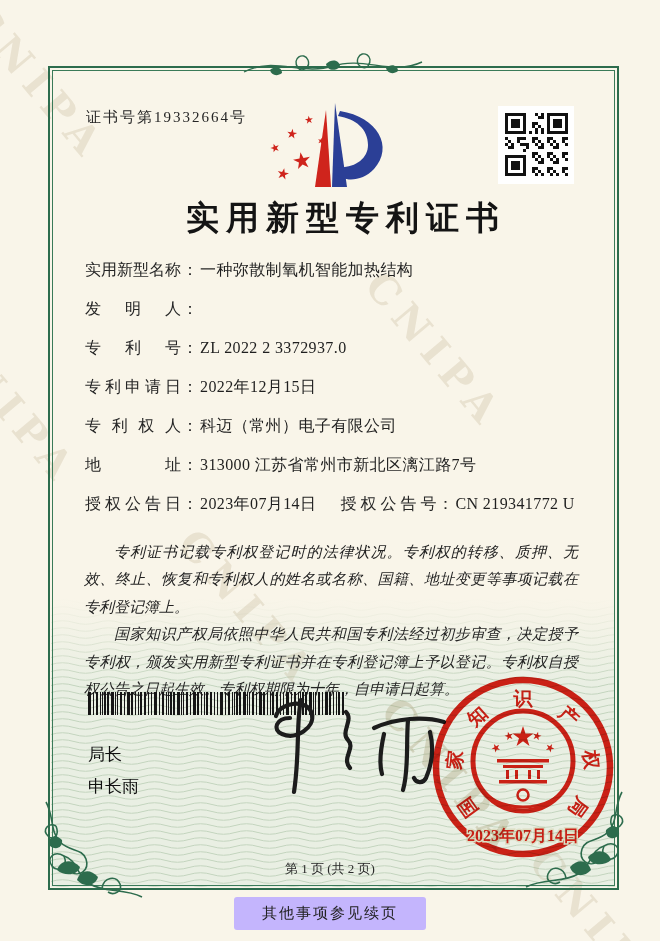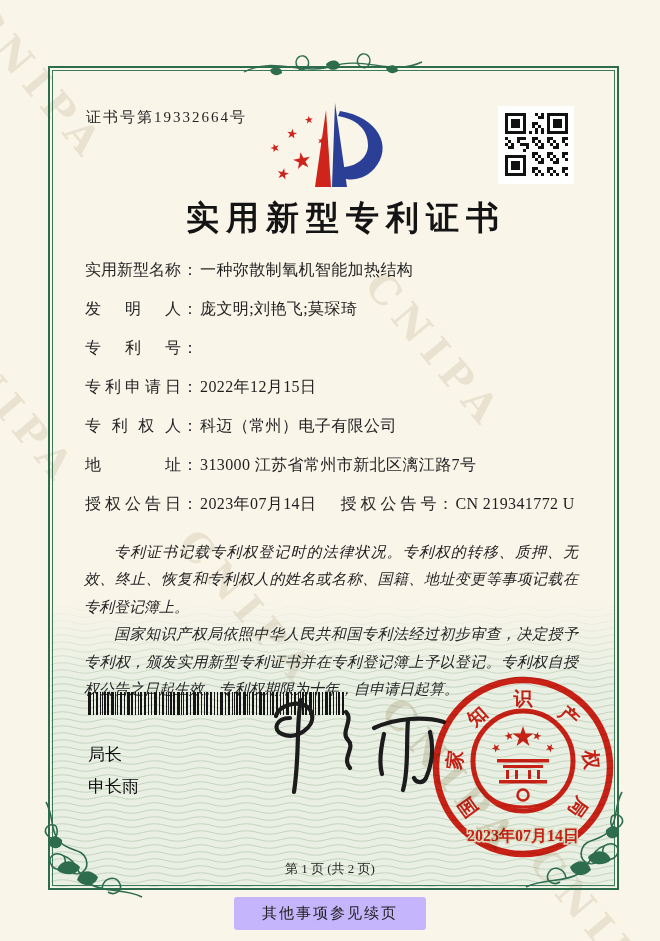--- a/index.html
+++ b/index.html
@@ -236,25 +236,25 @@
 
   <div class="fields">
     <div class="frow">
       <span class="flabel">实用新型名称</span>
         <span class="colon">：</span>
         <span class="fvalue">一种弥散制氧机智能加热结构</span>
     </div>
     <div class="frow">
       <span class="flabel">发明人</span>
         <span class="colon">：</span>
-        <span class="fvalue">庞文明;刘艳飞;莫琛琦</span>
     </div>
     <div class="frow">
       <span class="flabel">专利号</span>
         <span class="colon">：</span>
+        <span class="fvalue">ZL 2022 2 3372937.0</span>
     </div>
     <div class="frow">
       <span class="flabel">专利申请日</span>
         <span class="colon">：</span>
         <span class="fvalue">2022年12月15日</span>
     </div>
     <div class="frow">
       <span class="flabel">专利权人</span>
         <span class="colon">：</span>
         <span class="fvalue">科迈（常州）电子有限公司</span>

